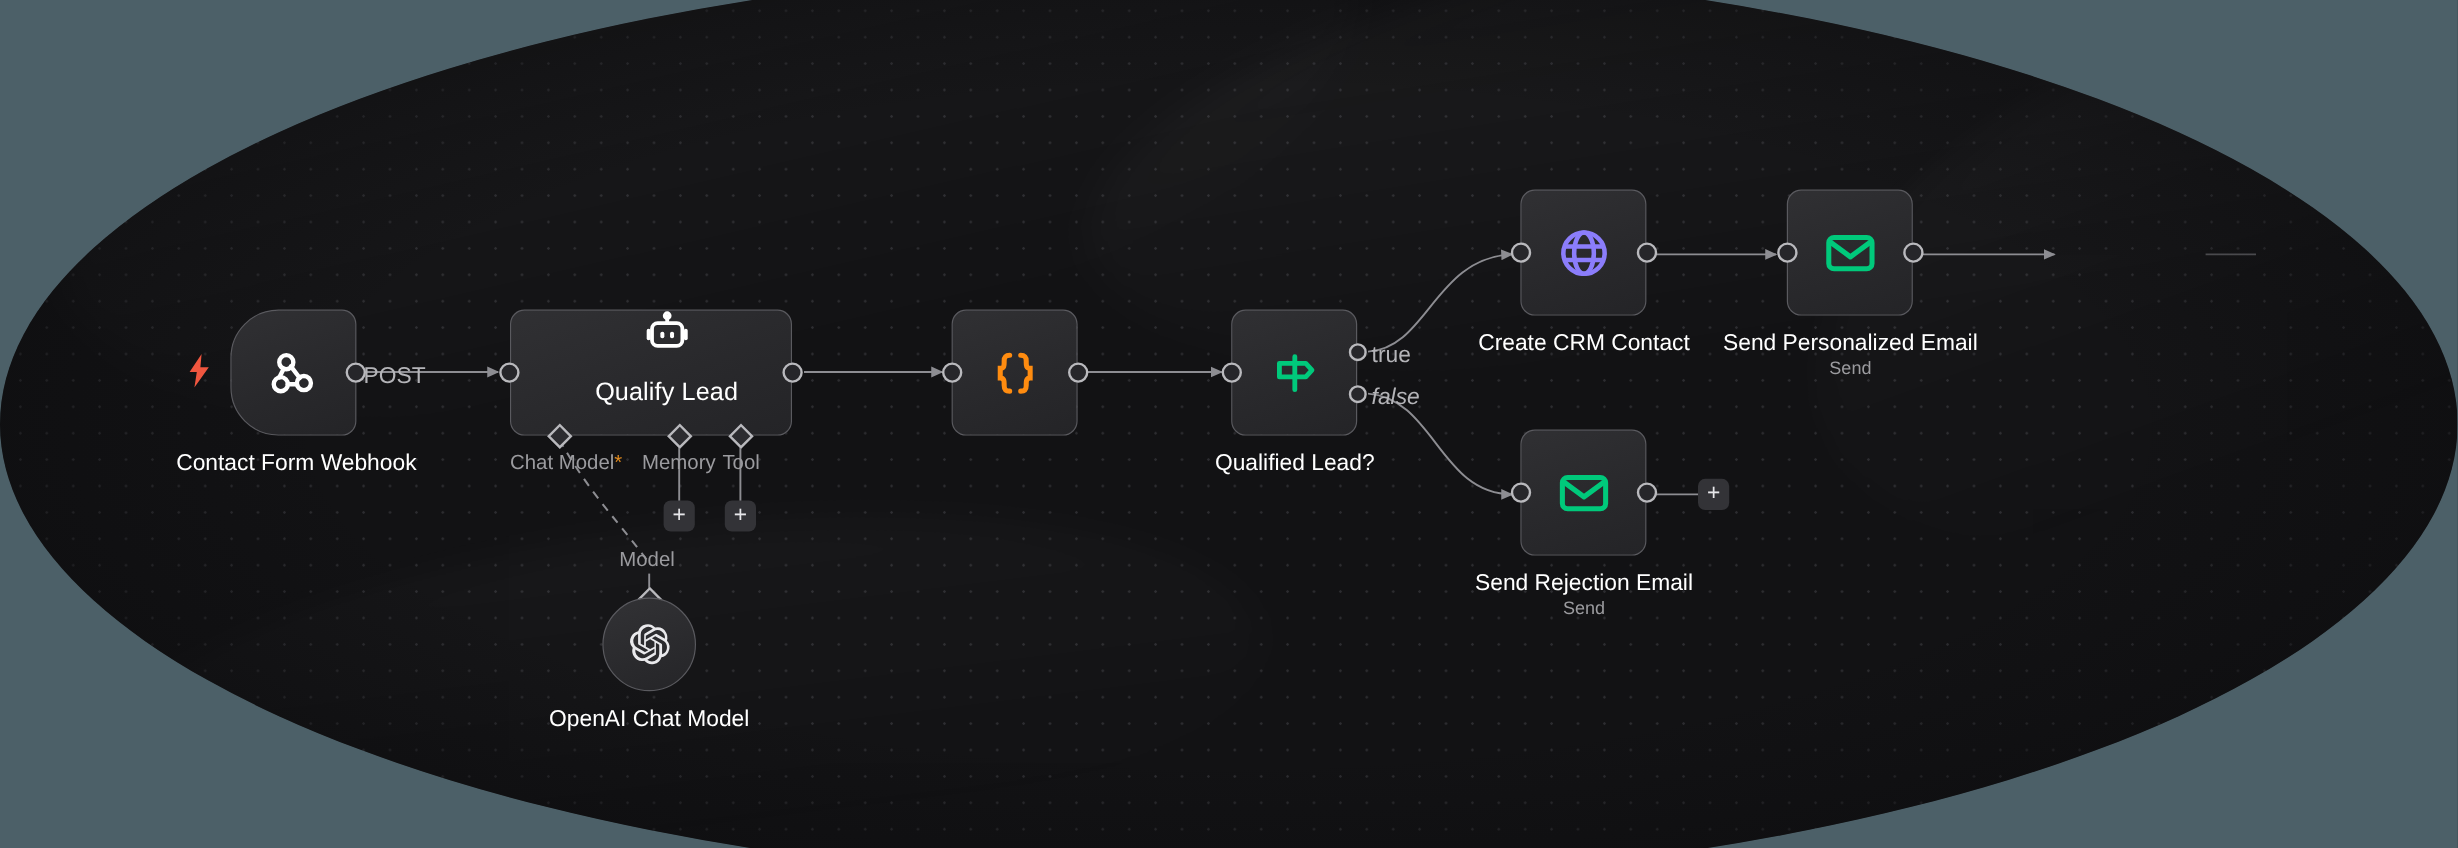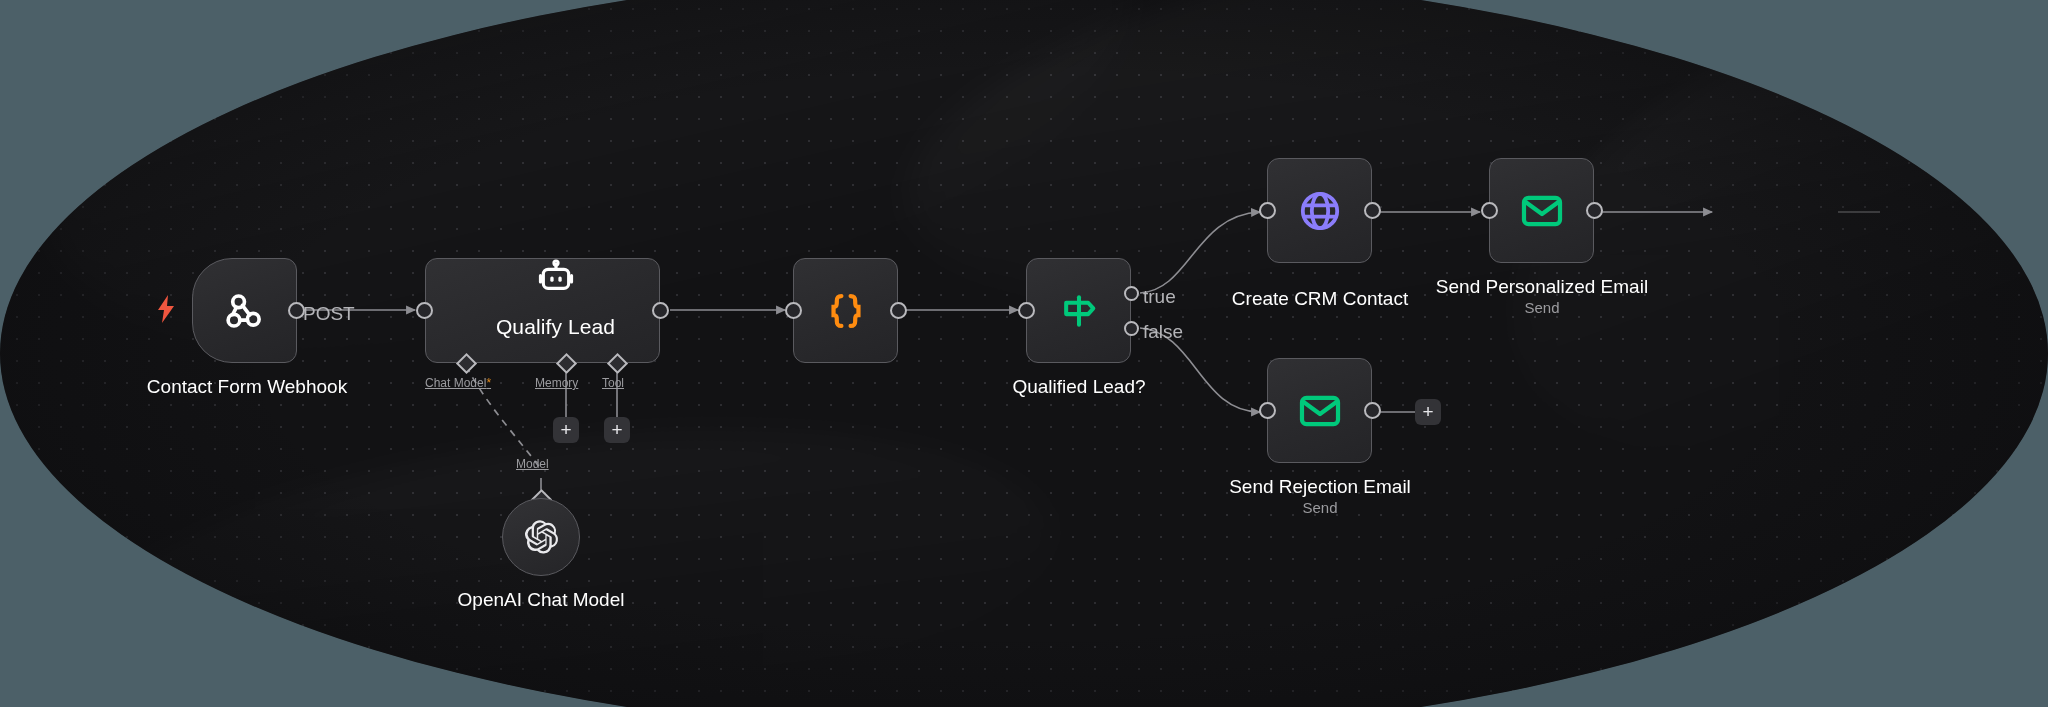--- a/index.html
+++ b/index.html
@@ -130,23 +130,22 @@
     width: 15px; height: 15px;
     background: #2c2c30;
     border: 2px solid #b9b9bd;
     box-sizing: border-box;
     transform: rotate(45deg);
   }
 
   .port-label {
     position: absolute;
     color: #9b9b9f;
-    font-size: 12px;
-    white-space: nowrap;
-    text-decoration: underline;
+    font-size: 17px;
+    white-space: nowrap;
   }
   .port-label .req { color: #e08a1e; }
 
   
   .plus-btn {
     position: absolute;
     width: 26px; height: 26px;
     border-radius: 6px;
     background: #333337;
     color: #e7e7ea;
@@ -305,34 +304,34 @@
   <div class="node" style="left:1026px; top:258px; width:105px; height:105px;">
     <svg class="icon-svg" width="44" height="44" viewBox="0 0 24 24" fill="none">
       <path d="M12 4.5 V19.5" stroke="#00c97b" stroke-width="2.2" stroke-linecap="round"></path>
       <path d="M5 7.5 H17 L19.8 10.6 L17 13.7 H5 Z" stroke="#00c97b" stroke-width="2.2" stroke-linejoin="round"></path>
     </svg>
   </div>
   <div class="port" style="left:1018px; top:302px;"></div>
   <div class="port small" style="left:1124px; top:286px;"></div>
   <div class="port small" style="left:1124px; top:321px;"></div>
   <div class="edge-label" style="left:1143px; top:286px;">true</div>
-  <div class="edge-label" style="left:1143px; top:321px;">false</div>
+  <div class="edge-label" style="left:1143px; top:321px;font-style:italic;">false</div>
   <div class="caption" style="left:879px; top:375px; width:400px;">Qualified Lead?</div>
 
   <div class="node" style="left:1267px; top:158px; width:105px; height:105px;">
     <svg class="icon-svg" width="48" height="48" viewBox="0 0 24 24" fill="none">
       <circle cx="12" cy="12" r="8.6" stroke="#8b7dfb" stroke-width="1.9"></circle>
       <ellipse cx="12" cy="12" rx="4.1" ry="8.6" stroke="#8b7dfb" stroke-width="1.9"></ellipse>
       <path d="M3.5 9.2 H20.5" stroke="#8b7dfb" stroke-width="1.9"></path>
       <path d="M3.5 14.8 H20.5" stroke="#8b7dfb" stroke-width="1.9"></path>
     </svg>
   </div>
   <div class="port" style="left:1259px; top:202px;"></div>
   <div class="port" style="left:1364px; top:202px;"></div>
-  <div class="caption" style="left:1120px; top:275px; width:400px;margin-top:12px;">Create CRM Contact</div>
+  <div class="caption" style="left:1120px; top:275px; width:400px;">Create CRM Contact</div>
 
   <div class="node" style="left:1489px; top:158px; width:105px; height:105px;">
     <svg class="icon-svg" width="46" height="46" viewBox="0 0 24 24" fill="none">
       <rect x="2.6" y="5.2" width="18.8" height="13.6" rx="2.3" stroke="#00c97b" stroke-width="2.2"></rect>
       <path d="M3.6 7.4 L12 13.6 L20.4 7.4" stroke="#00c97b" stroke-width="2.2" stroke-linecap="round" stroke-linejoin="round"></path>
     </svg>
   </div>
   <div class="port" style="left:1481px; top:202px;"></div>
   <div class="port" style="left:1586px; top:202px;"></div>
   <div class="caption" style="left:1342px; top:275px; width:400px;">Send Personalized Email</div>

